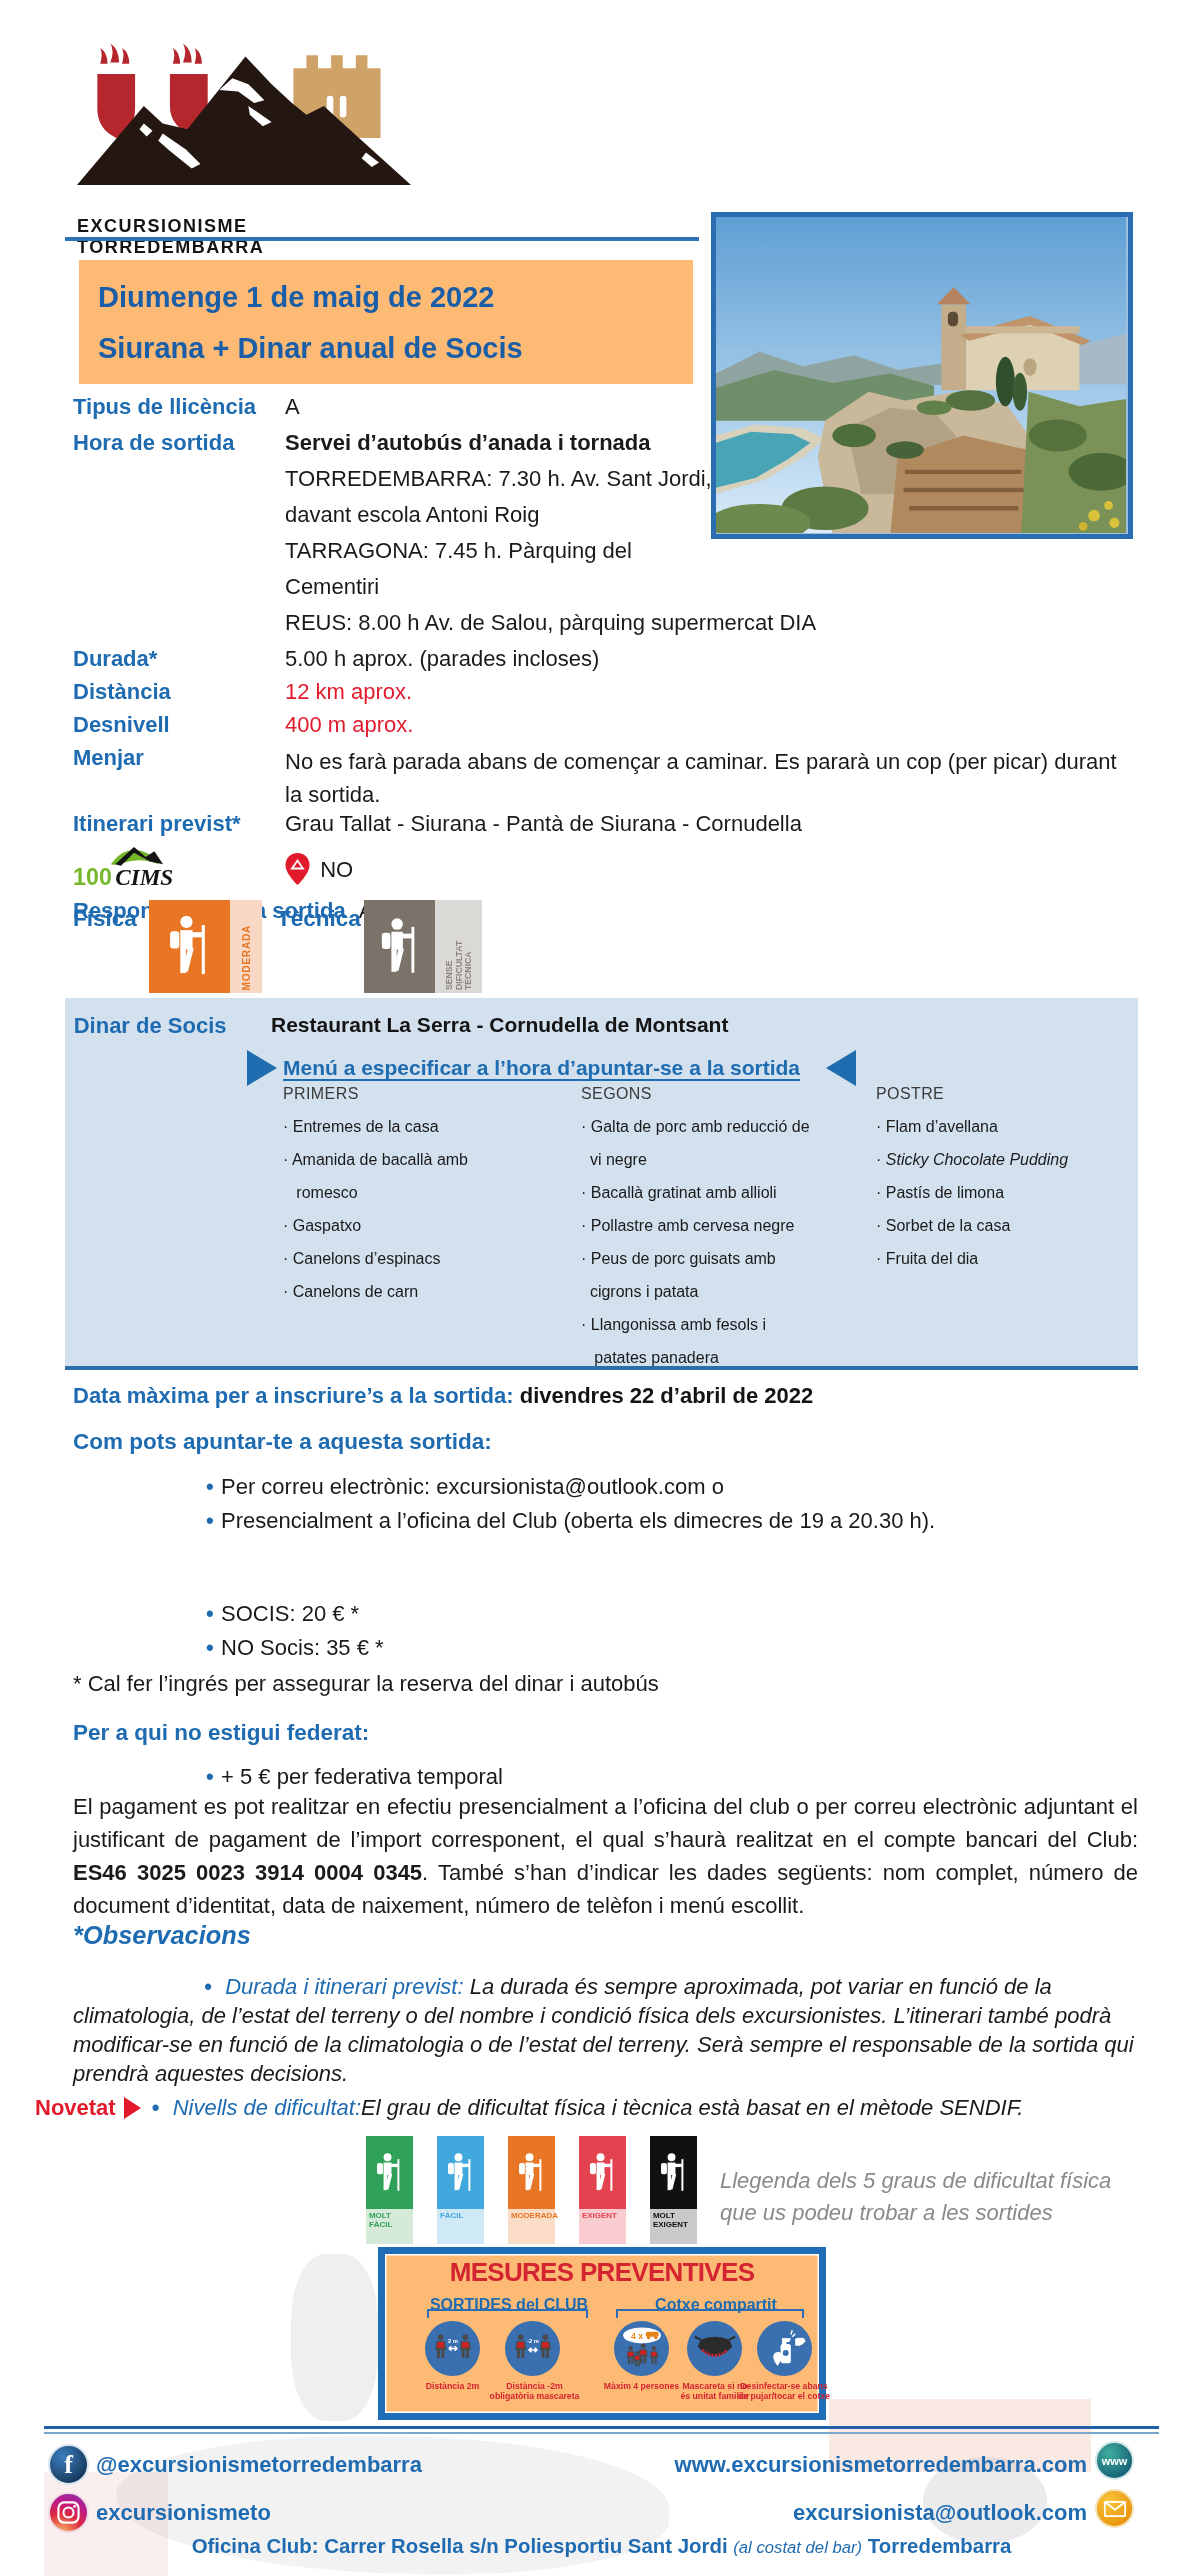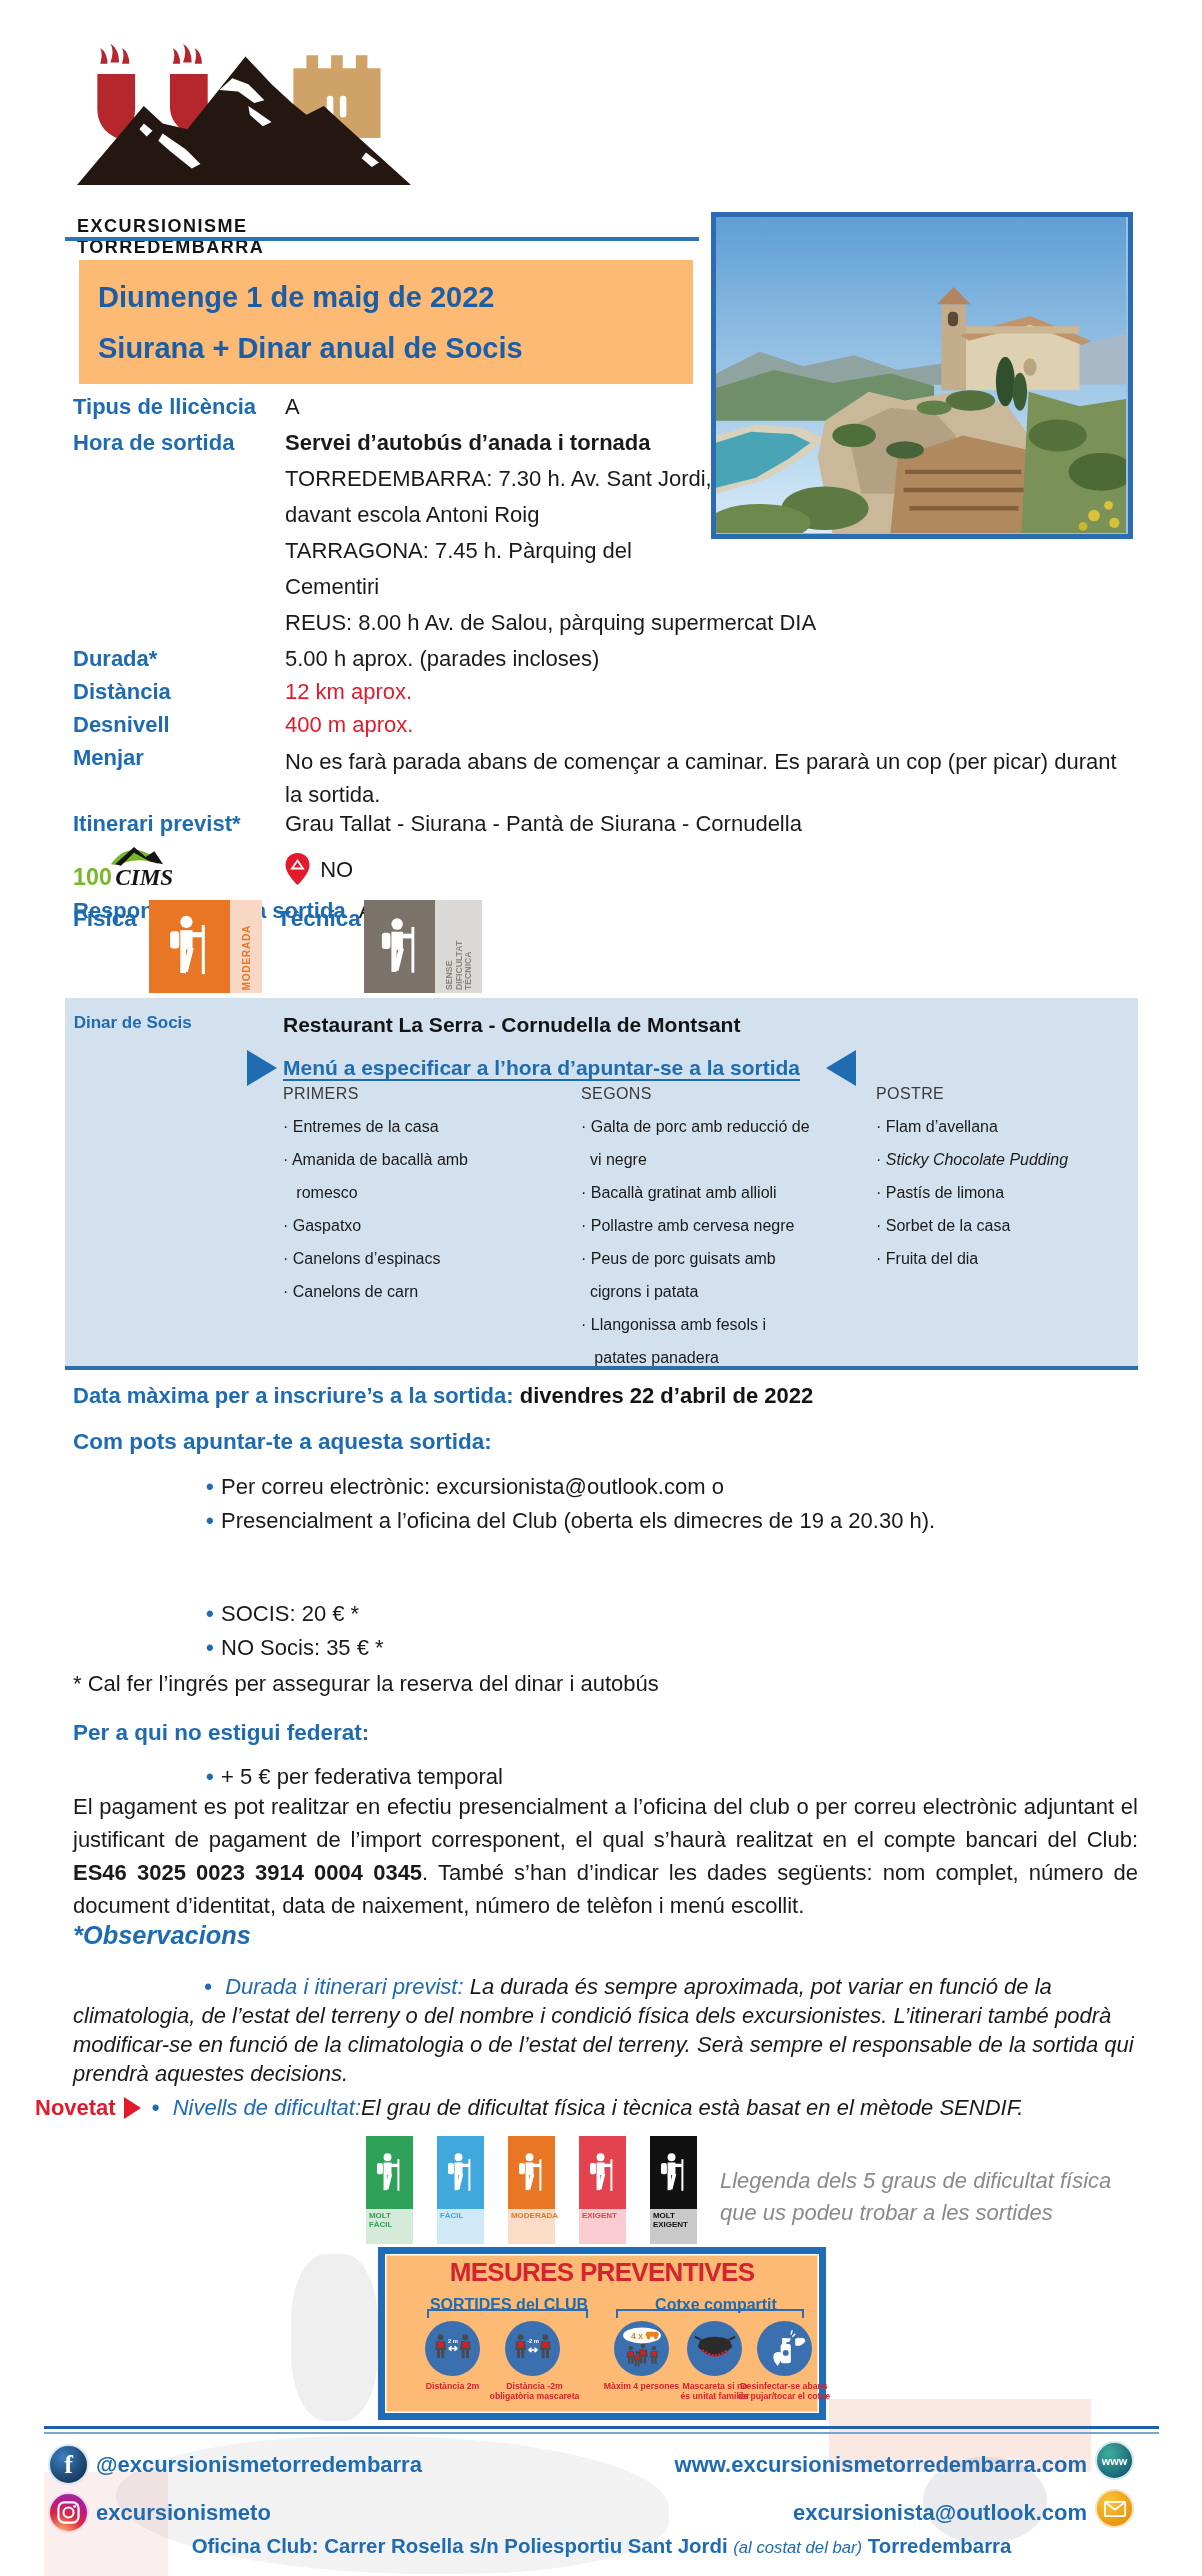--- a/index.html
+++ b/index.html
@@ -35,22 +35,22 @@
   
   .fit-row { position:absolute; left:73px; top:900px; width:654px; height:98px; }
   .fit-label { position:absolute; font-size:22.5px; font-weight:bold; color:#1e6bb1; top:5.8px; }
   .diff-card { position:absolute; top:0; display:flex; height:93px; }
   .diff-main { display:flex; align-items:center; justify-content:center; }
   .diff-strip { position:relative; }
   .strip-inner { position:absolute; left:50%; top:50%; transform:translate(-50%,-50%) rotate(-90deg); white-space:pre-line; font-weight:bold; text-align:left; }
 
   
   .dinar-box { position:absolute; left:65px; top:998px; width:1073px; height:372px; background:#d3e1ef; border-bottom:4.4px solid #2d6da8; }
-  .dinar-label { position:absolute; left:8.7px; top:14.5px; font-size:17px; font-weight:bold; color:#1e6bb1; }
-  .restaurant { position:absolute; left:218px; top:14.5px; font-size:21px; font-weight:bold; color:#141414; }
+  .dinar-label { position:absolute; left:8.7px; top:14.5px; font-size:22px; font-weight:bold; color:#1e6bb1; }
+  .restaurant { position:absolute; left:206px; top:14.5px; font-size:21px; font-weight:bold; color:#141414; }
   .tri-right { position:absolute; width:0; height:0; border-top:18px solid transparent; border-bottom:18px solid transparent; border-left:30.5px solid #1f6cb0; left:182px; top:52px; }
   .tri-left { position:absolute; width:0; height:0; border-top:18px solid transparent; border-bottom:18px solid transparent; border-right:30.5px solid #1f6cb0; left:761px; top:52px; }
   .menu-link { position:absolute; left:218px; top:58px; font-size:21px; font-weight:bold; color:#1f6cb0; text-decoration:underline; text-underline-offset:4.4px; }
   .menu-col { position:absolute; top:79px; font-size:16px; }
   .menu-col .mc-head { color:#3a3a3a; line-height:33px; letter-spacing:0.4px; }
   .menu-col ul { list-style:none; }
   .menu-col li { line-height:33px; white-space:pre; }
   .mc1 { left:218px; width:287px; } .mc2 { left:516px; width:291px; } .mc3 { left:811px; width:254px; }
   .italic { font-style:italic; }
 

